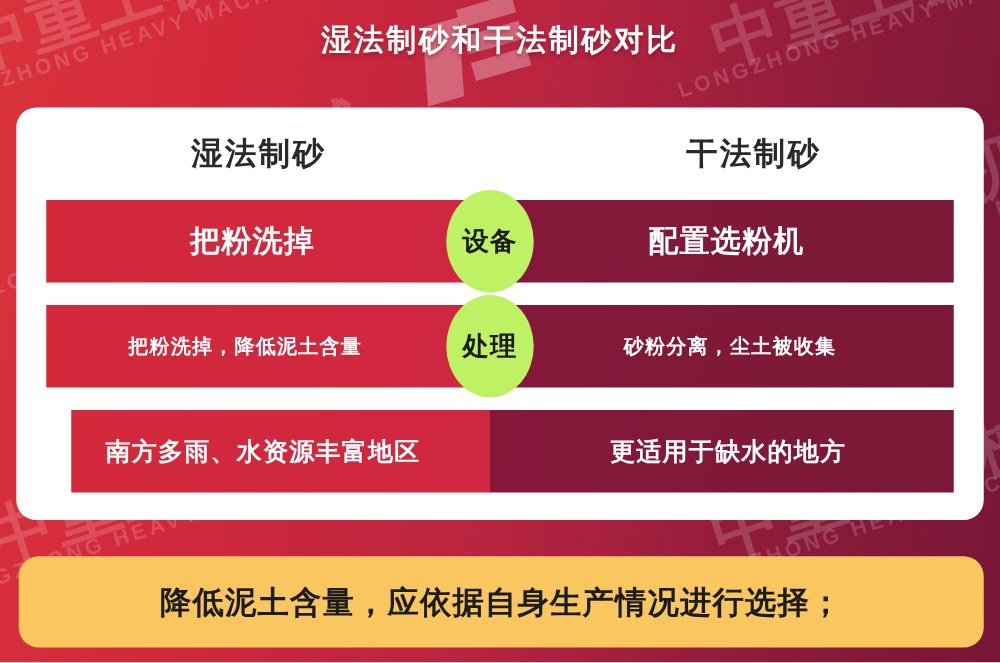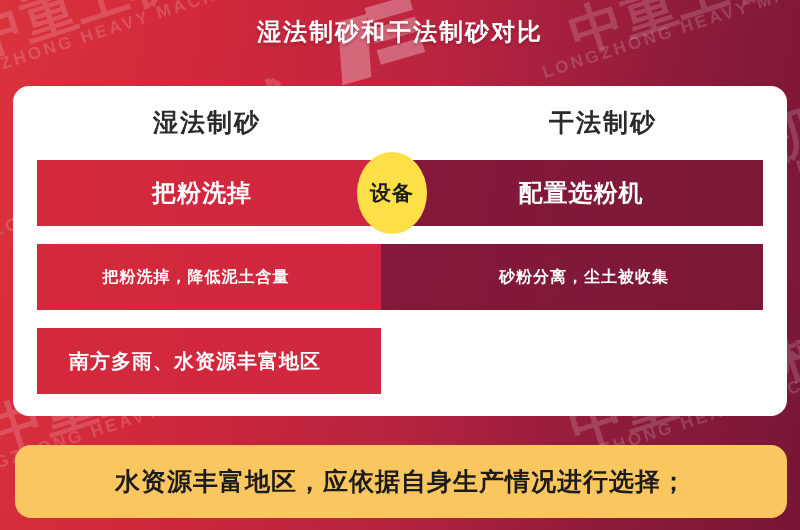--- a/index.html
+++ b/index.html
@@ -153,33 +153,33 @@
     width: 382px;
     background: linear-gradient(100deg, #86183a 0%, #7a1936 100%);
     font-family: Liberation Mono, monospace;
   }
 
   .row.r1 .half { font-size: 24px; }
   .row.r2 .half { font-size: 16px; }
   .row.r3 .half { font-size: 20px; }
   .row.r1 .half.left  { padding-right: 14px; box-sizing: border-box; }
   .row.r2 .half.left  { padding-right: 26px; box-sizing: border-box; }
-  .row.r3 .half.left  { padding-right: 28px; box-sizing: border-box; }
+  .row.r3 .half.left  { padding-right: 28px; box-sizing: border-box; margin-left: 20px; }
   .row.r1 .half.right { padding-left: 18px;  box-sizing: border-box; }
   .row.r2 .half.right { padding-left: 24px;  box-sizing: border-box; }
   .row.r3 .half.right { padding-left: 10px;  box-sizing: border-box; }
 
   .badge {
     position: absolute;
     left: 320px;
     top: -8px;
     width: 70px;
     height: 82px;
     border-radius: 50%;
-    background: #fde047;
+    background: #bef264;
     display: flex;
     align-items: center;
     justify-content: center;
     color: #1c1c1c;
     font-size: 21px;
     font-weight: bold;
     letter-spacing: 1px;
     z-index: 5;
   }
 
@@ -248,26 +248,28 @@
 
       <div class="row r1">
         <div class="half left">把粉洗掉</div>
         <div class="half right">配置选粉机</div>
         <div class="badge">设备</div>
       </div>
 
       <div class="row r2">
         <div class="half left">把粉洗掉，降低泥土含量</div>
         <div class="half right">砂粉分离，尘土被收集</div>
+        <div class="badge">处理</div>
       </div>
 
       <div class="row r3">
         <div class="half left">南方多雨、水资源丰富地区</div>
+        <div class="half right">更适用于缺水的地方</div>
       </div>
 
     </div>
   </div>
 
   <div class="footer">
-    <span>水资源丰富地区，应依据自身生产情况进行选择；</span>
+    <span>降低泥土含量，应依据自身生产情况进行选择；</span>
   </div>
 
 </div>
 
 </body></html>

